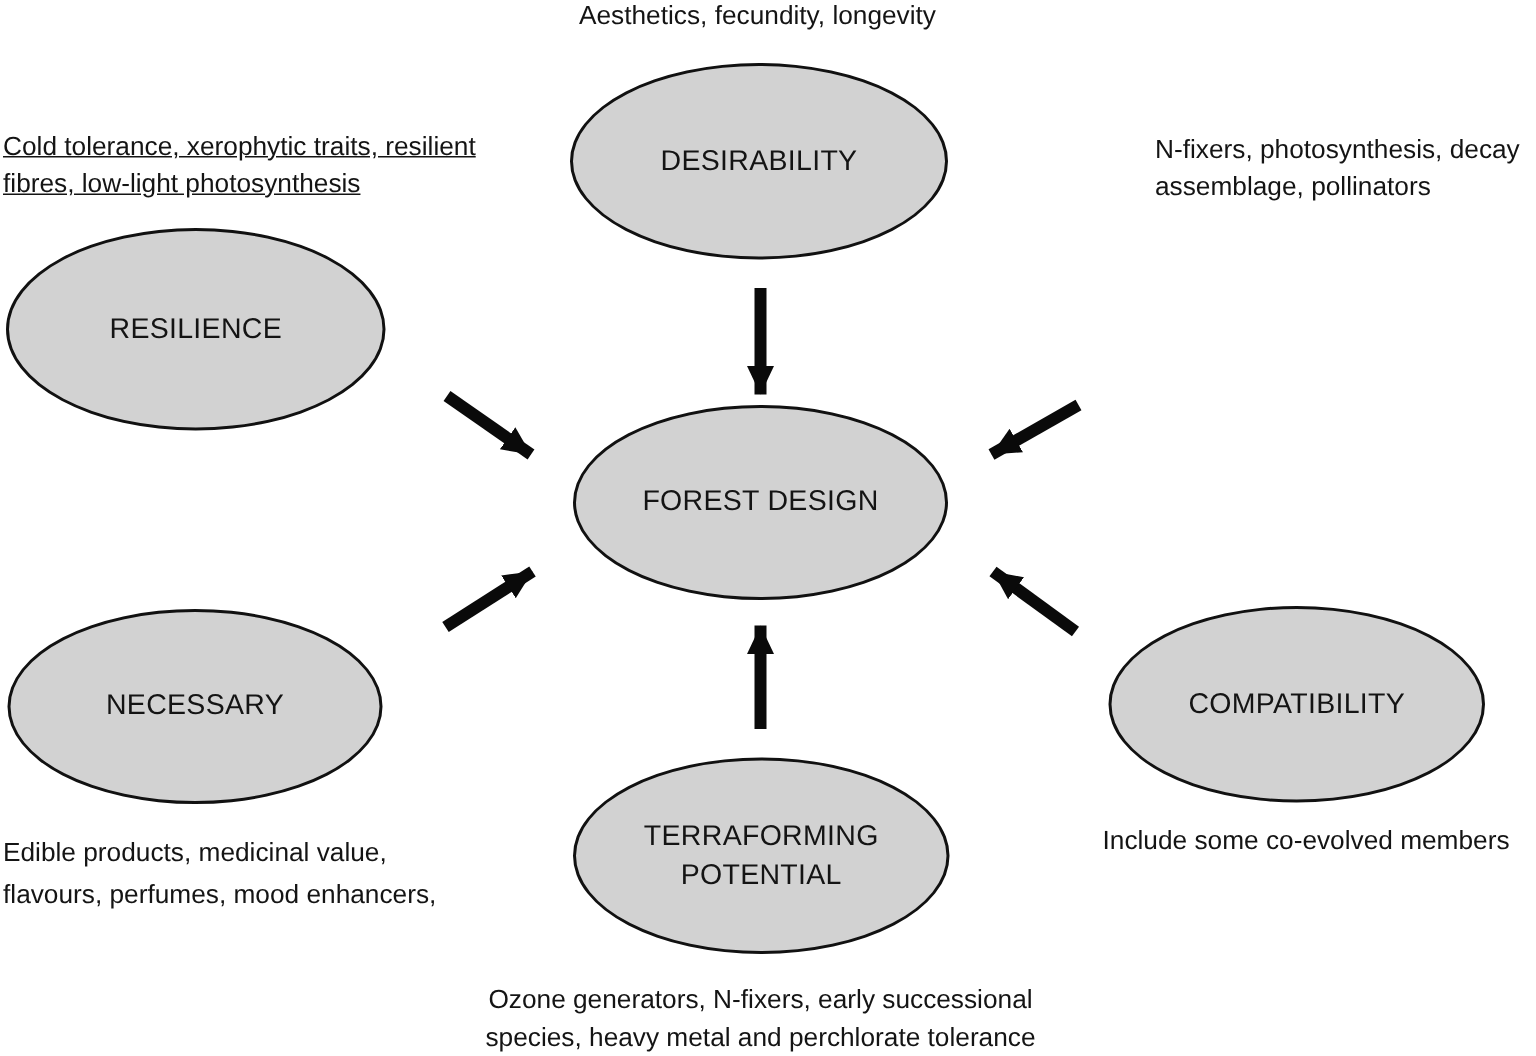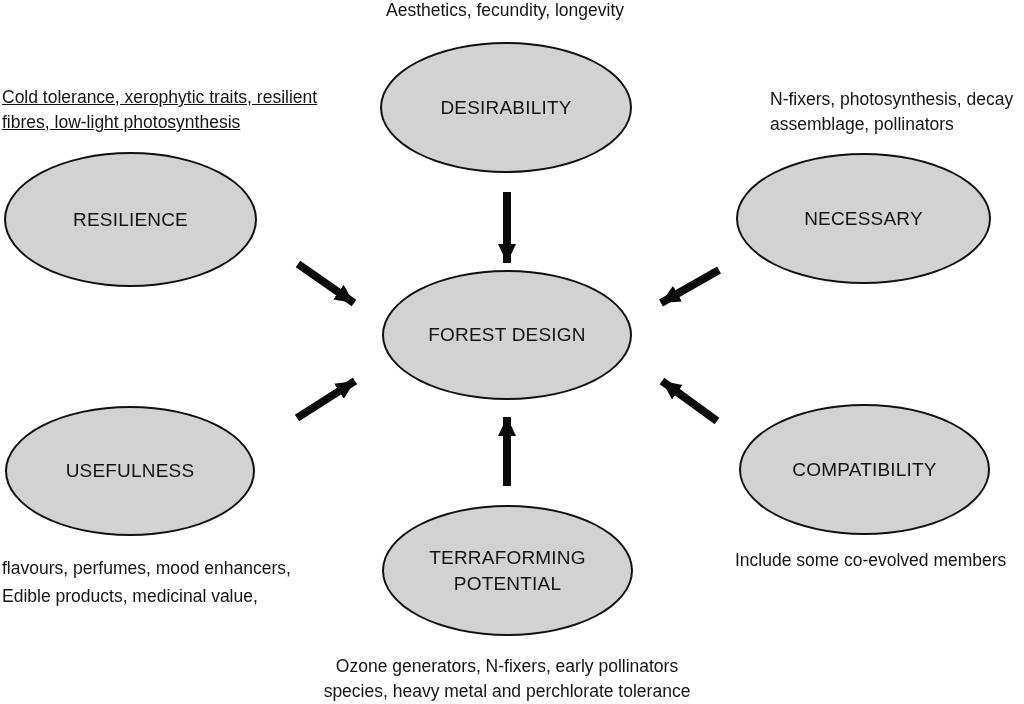--- a/index.html
+++ b/index.html
@@ -61,30 +61,27 @@
   </svg>
 
   <div class="node" style="left:380px;top:42px;width:252px;height:131px;">
     <span class="node-label">DESIRABILITY</span>
   </div>
 
   <div class="node" style="left:4px;top:152px;width:253px;height:135px;">
     <span class="node-label">RESILIENCE</span>
   </div>
 
-  <div class="node" style="left:736px;top:153px;width:255px;height:131px;">
-    <span class="node-label">NECESSARY</span>
-  </div>
 
   <div class="node" style="left:382px;top:270px;width:250px;height:130px;">
     <span class="node-label">FOREST DESIGN</span>
   </div>
 
   <div class="node" style="left:5px;top:406px;width:250px;height:130px;">
-    <span class="node-label">USEFULNESS</span>
+    <span class="node-label">NECESSARY</span>
   </div>
 
   <div class="node" style="left:739px;top:404px;width:251px;height:131px;">
     <span class="node-label">COMPATIBILITY</span>
   </div>
 
   <div class="node" style="left:382px;top:505px;width:251px;height:131px;">
     <span class="node-label wrap">TERRAFORMING POTENTIAL</span>
   </div>
 
@@ -96,26 +93,26 @@
     <div class="line">Cold tolerance, xerophytic traits, resilient</div>
     <div class="line">fibres, low-light photosynthesis</div>
   </div>
 
   <div class="annotation tight" style="left:734px;top:87px;margin-left:36px;">
     <div class="line">N-fixers, photosynthesis, decay</div>
     <div class="line">assemblage, pollinators</div>
   </div>
 
   <div class="annotation" style="left:2px;top:554px;line-height:28px;">
+    <div class="line">Edible products, medicinal value,</div>
     <div class="line">flavours, perfumes, mood enhancers,</div>
-    <div class="line">Edible products, medicinal value,</div>
   </div>
 
   <div class="annotation" style="left:735px;top:546px;line-height:28px;text-align:center;">
     <div class="line">Include some co-evolved members</div>
   </div>
 
   <div class="annotation centered tight" style="left:282px;top:654px;width:450px;">
-    <div class="line">Ozone generators, N-fixers, early pollinators</div>
+    <div class="line">Ozone generators, N-fixers, early successional</div>
     <div class="line">species, heavy metal and perchlorate tolerance</div>
   </div>
 
 </div>
 
 </body></html>

